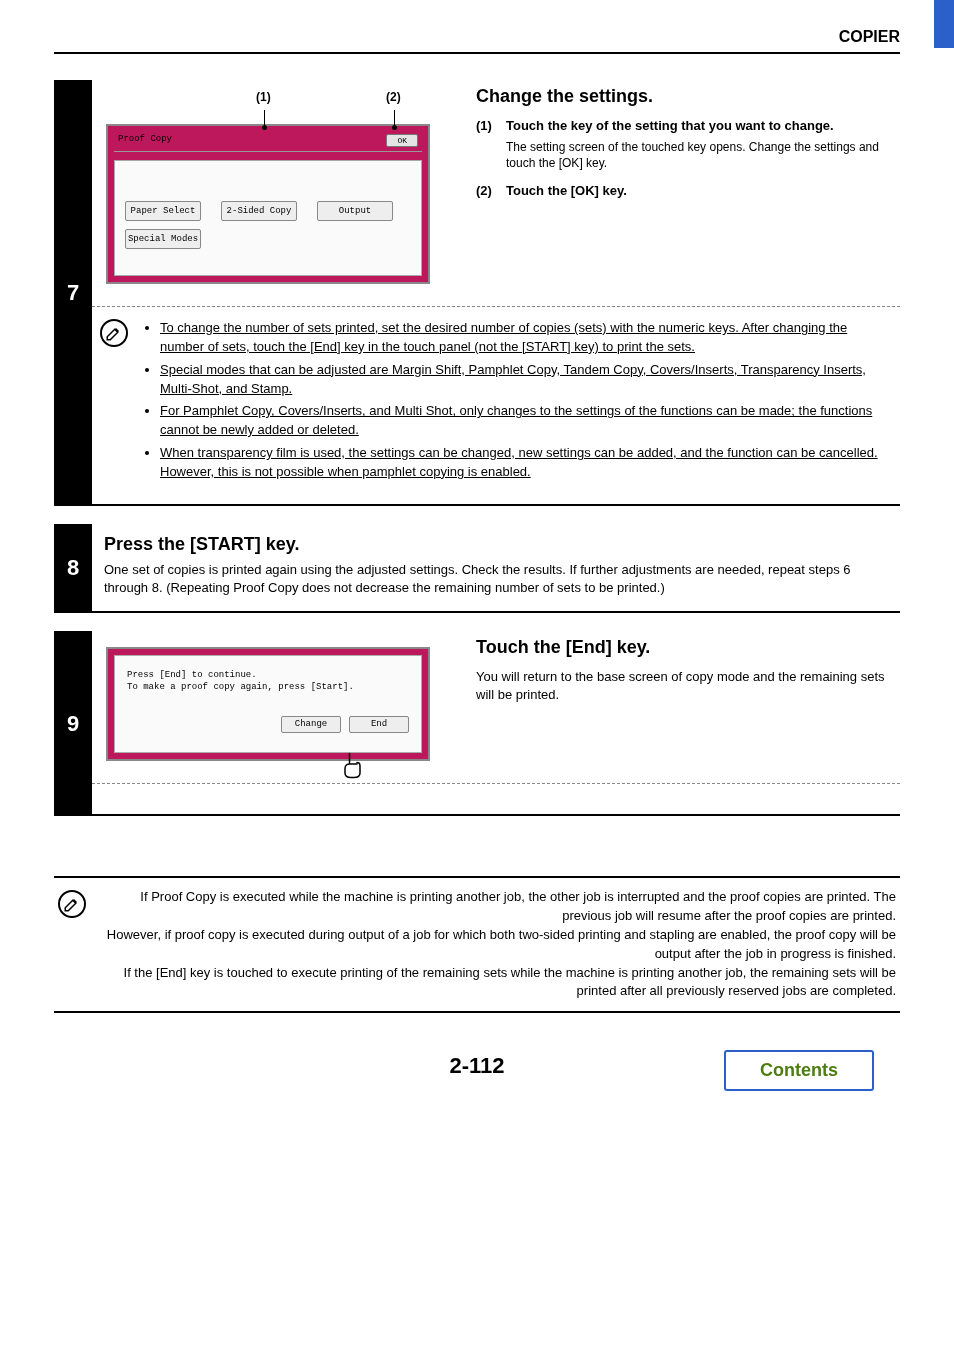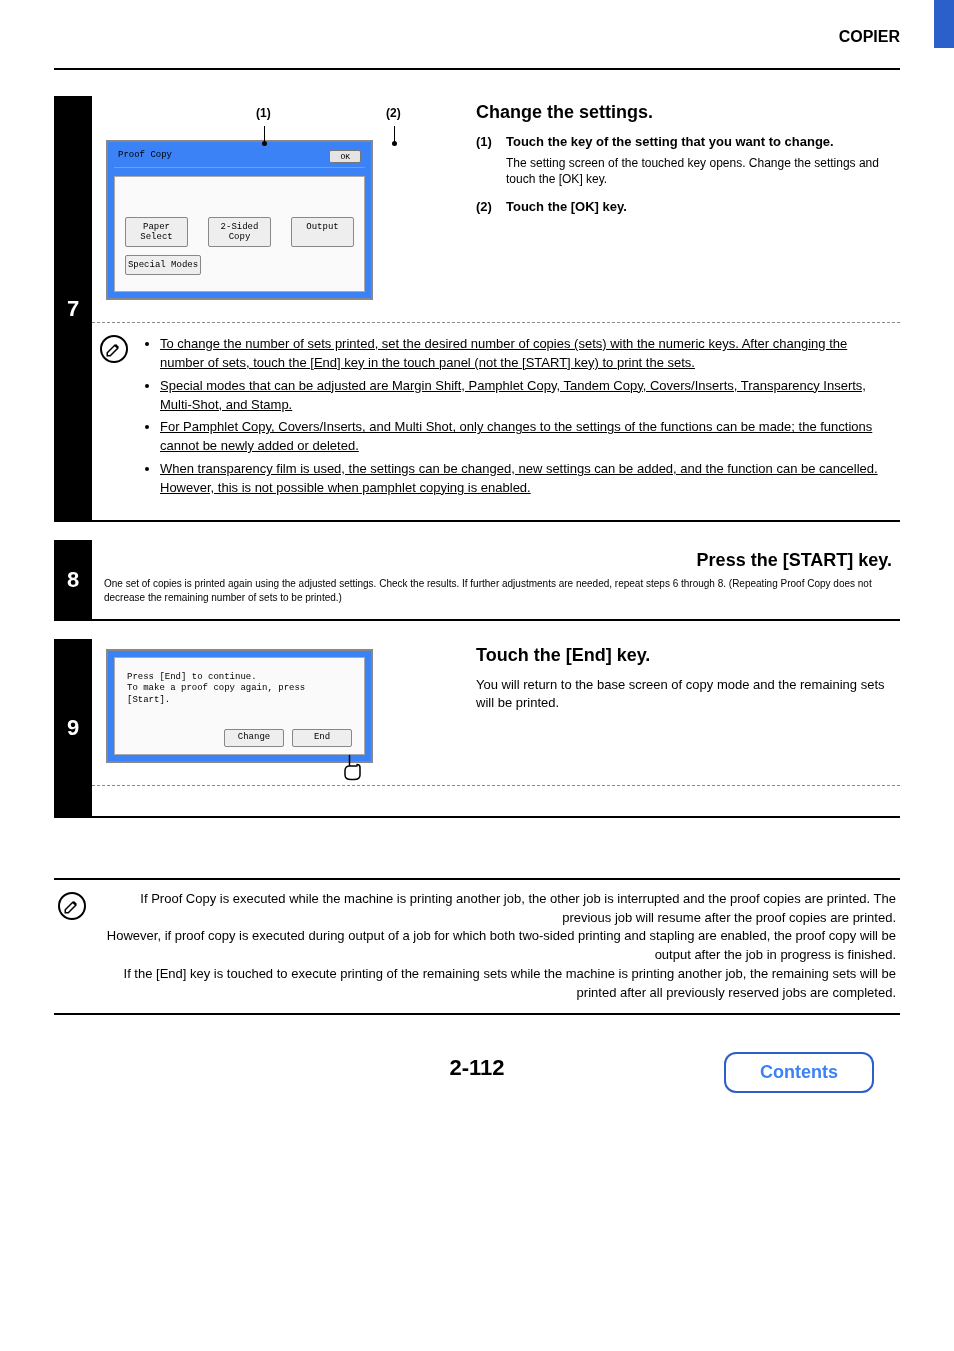--- a/index.html
+++ b/index.html
@@ -18,21 +18,21 @@
   .right-edge-bar {
     position: absolute;
     top: 0; right: 0;
     width: 20px; height: 48px;
     background: #2b5fc9;
   }
   .top-header {
     text-align: right;
     font-weight: bold;
     font-size: 16px;
-    padding-bottom: 22px;
+    padding-bottom: 6px;
     border-bottom: 2px solid #000;
     margin-bottom: 26px;
   }
 
   
   .step {
     position: relative;
     margin-bottom: 18px;
   }
   .step-num-bar {
@@ -115,22 +115,22 @@
     content: "";
     position: absolute;
     bottom: -2px;
     left: -2px;
     width: 5px; height: 5px;
     background: #000;
     border-radius: 50%;
   }
   .touchscreen {
     border: 2px solid #888;
-    background: #3b82f6;
-    width: 267px;
+    background: #be185d;
+    width: 324px;
     padding: 6px;
     font-family: "Courier New", monospace;
     font-size: 9px;
   }
   .ts-header {
     display: flex;
     justify-content: space-between;
     border-bottom: 1px solid #999;
     padding: 2px 4px 4px 4px;
     margin-bottom: 8px;
@@ -215,24 +215,23 @@
 
   .step8-body {
     margin-left: 38px;
     border-bottom: 2px solid #000;
     padding: 10px 8px 14px 12px;
   }
   .step8-body h3 {
     font-size: 18px;
     font-weight: bold;
     margin-bottom: 6px;
-    text-align: right;
   }
   .step8-body p {
-    font-size: 10px;
+    font-size: 13px;
     line-height: 1.4;
   }
 
   .cancel-note {
     display: flex;
     align-items: flex-start;
     gap: 14px;
     padding: 6px 8px;
   }
   .cancel-note .title { font-weight: bold; }
@@ -252,22 +251,22 @@
     text-align: center;
     font-size: 22px;
     font-weight: bold;
     margin-top: 40px;
   }
   .contents-btn {
     position: absolute;
     right: 80px;
     bottom: 28px;
     border: 2px solid #2b5fc9;
-    border-radius: 12px;
-    color: #3b82f6;
+    border-radius: 3px;
+    color: #4d7c0f;
     font-weight: bold;
     font-size: 18px;
     padding: 8px 34px;
     background: #fff;
   }
   .stop-circle {
     display: inline-flex;
     width: 15px; height: 15px;
     border: 1px solid #000;
     border-radius: 50%;
@@ -359,21 +358,21 @@
       <h3>Press the [START] key.</h3>
       <p>One set of copies is printed again using the adjusted settings. Check the results. If further adjustments are needed, repeat steps 6 through 8. (Repeating Proof Copy does not decrease the remaining number of sets to be printed.)</p>
     </div>
   </div>
 
   <div class="step">
     <div class="step-num-bar">9</div>
     <div class="step-body">
       <div class="step-top">
         <div class="screen-col" style="position:relative;">
-          <div class="touchscreen" style="">
+          <div class="touchscreen" style="margin-top:6px;">
             <div class="ts-body2">
               <div>Press [End] to continue.</div>
               <div>To make a proof copy again, press [Start].</div>
               <div class="ts-bottom-row">
                 <div class="ts-btn">Change</div>
                 <div class="ts-btn">End</div>
               </div>
             </div>
           </div>
           <svg class="hand-icon" viewBox="0 0 40 40">

